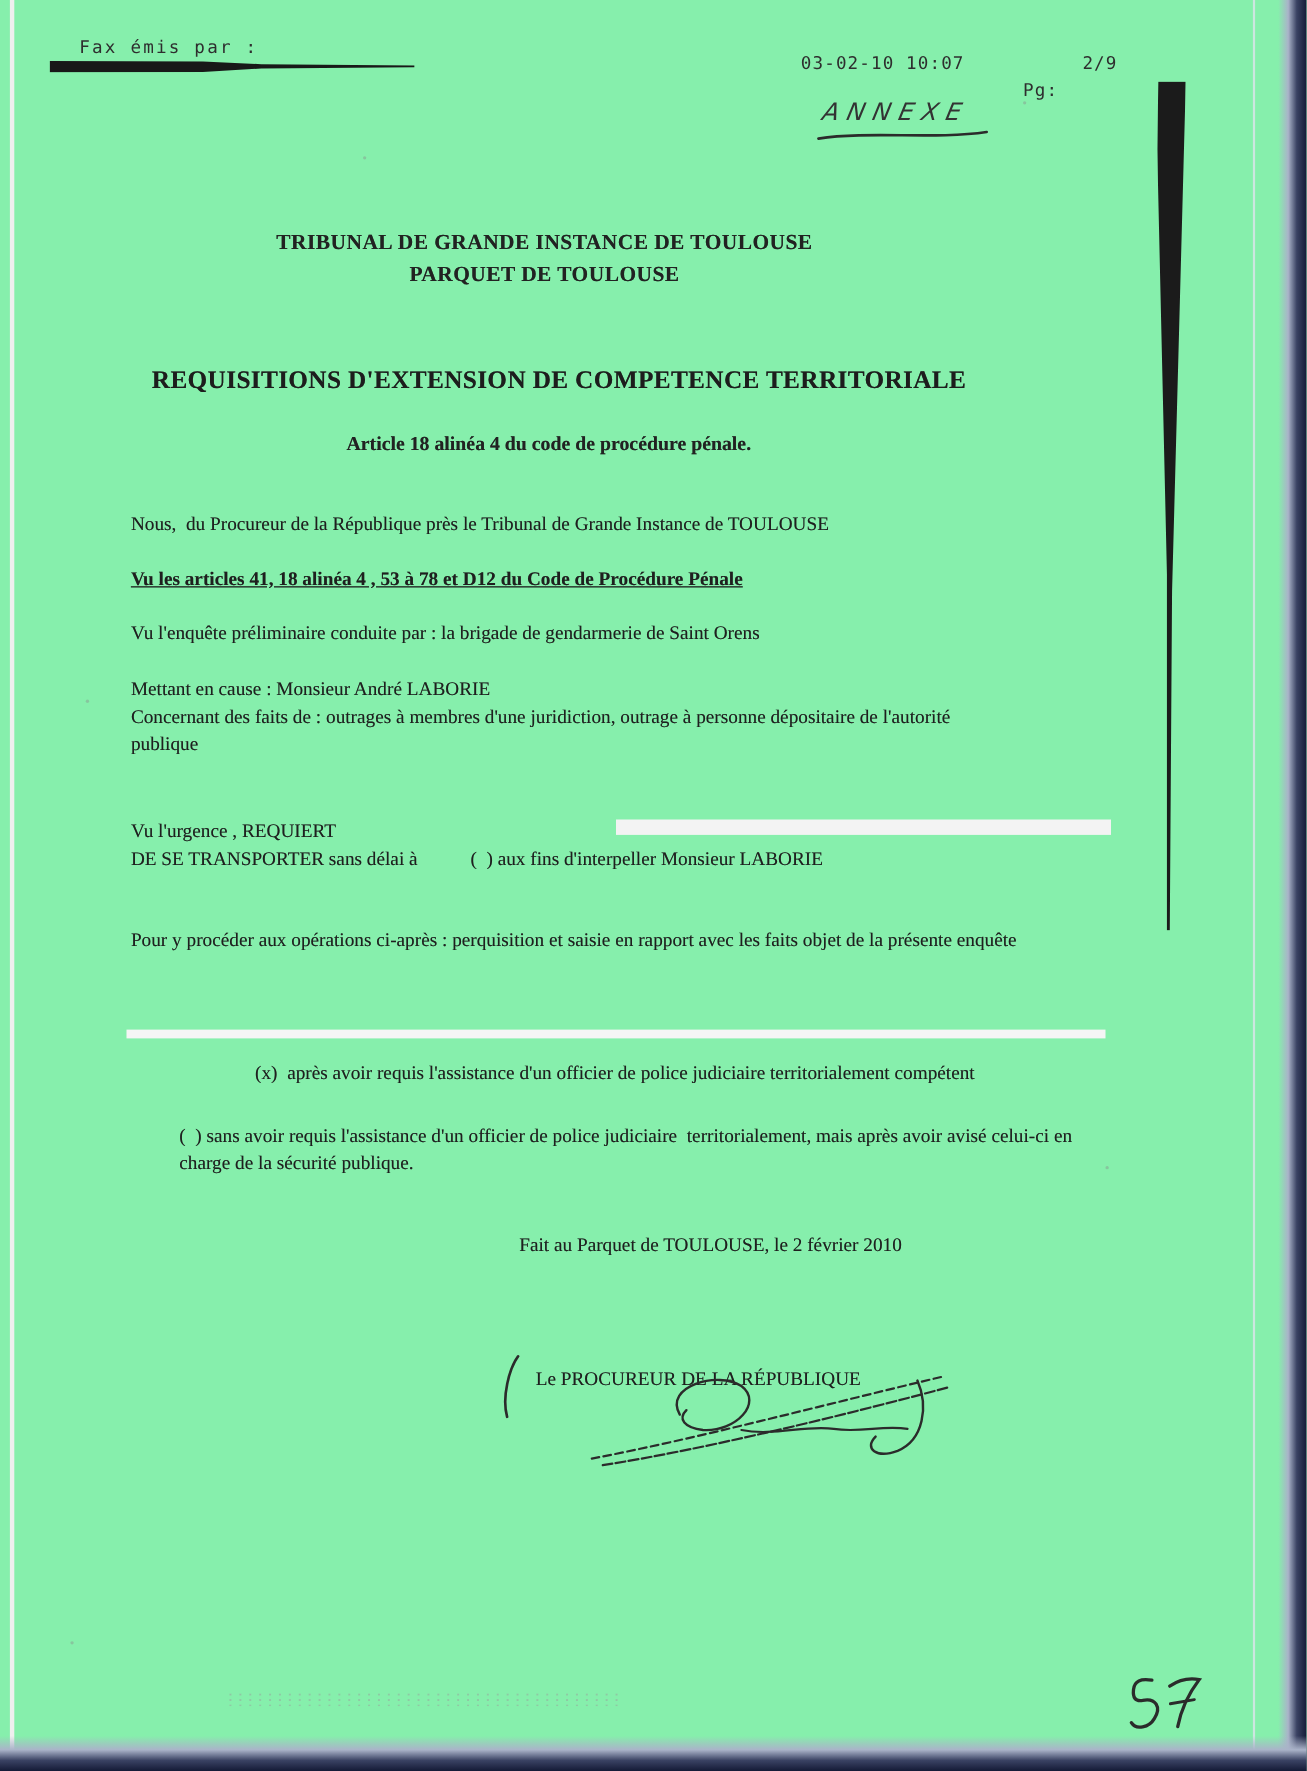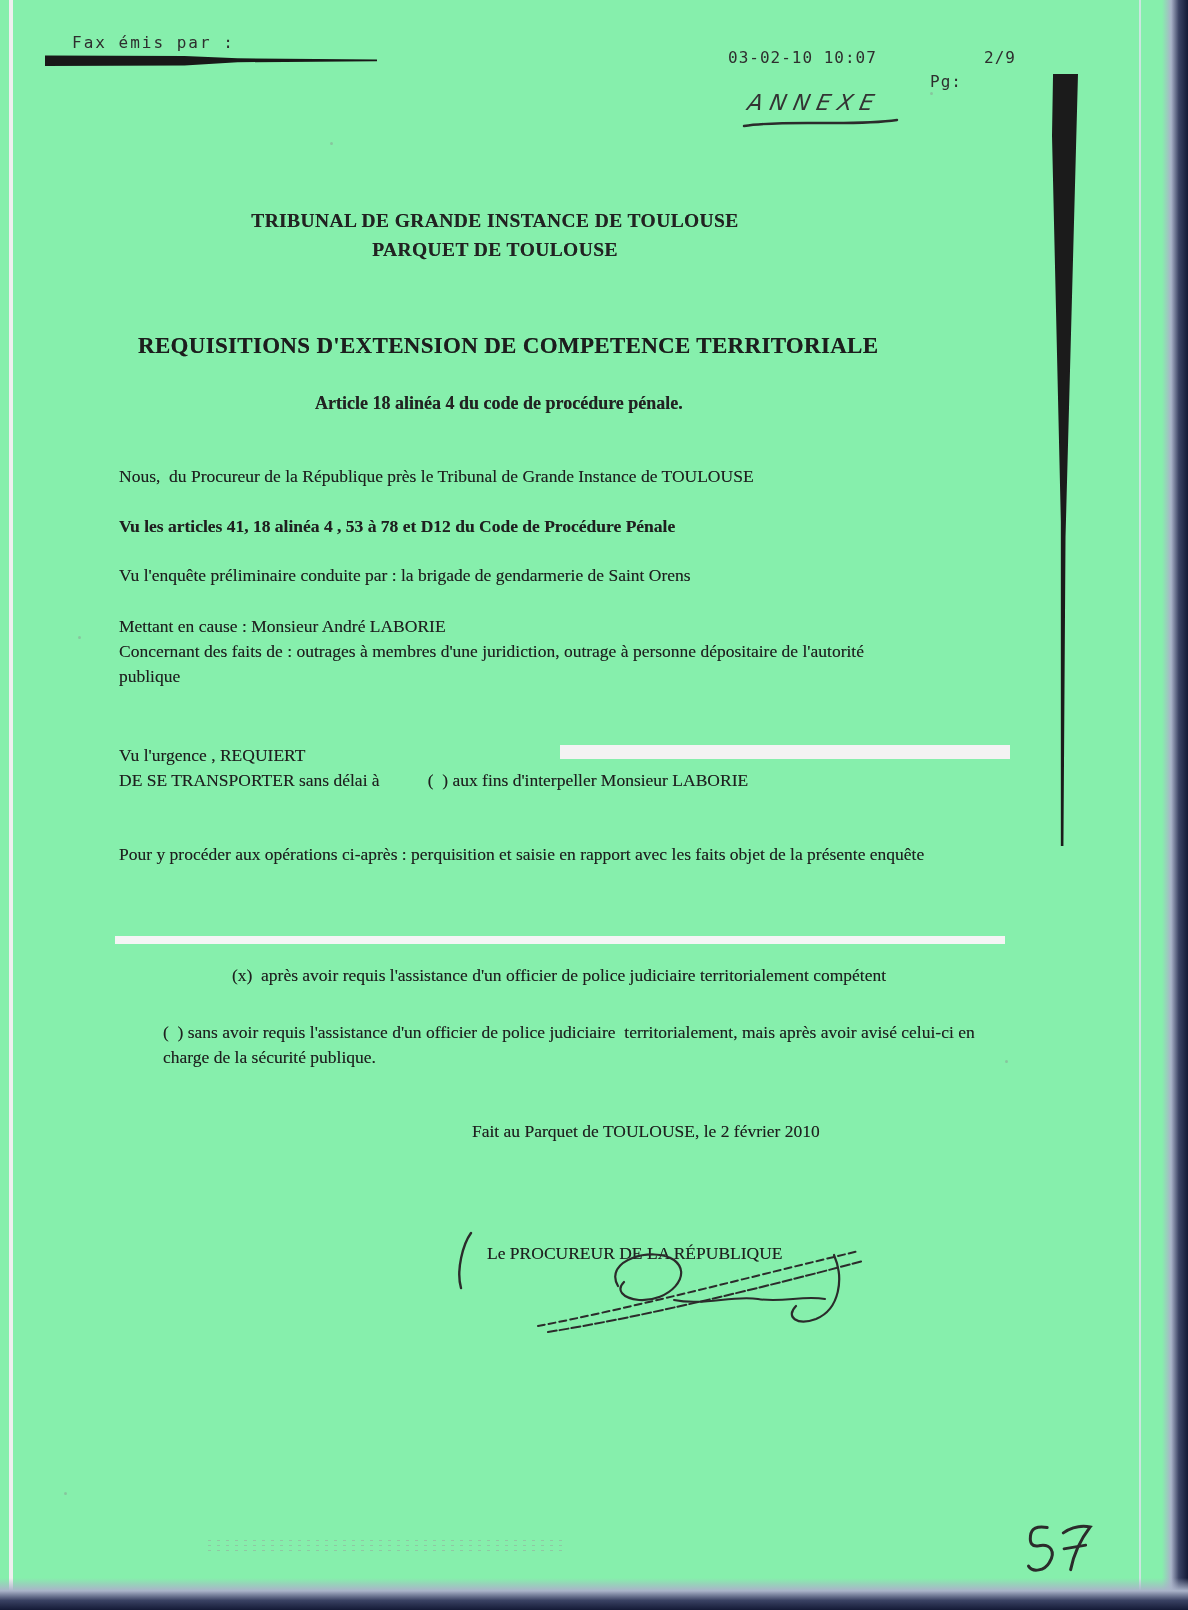--- a/index.html
+++ b/index.html
@@ -44,21 +44,21 @@
            font-weight:bold; letter-spacing:0.3px; color:#1d1d1d;
            text-shadow:0 0 0.6px rgba(0,0,0,.55); }
   .doc-subtitle { left:315px; top:393px; white-space:nowrap; font-size:18px;
            font-weight:bold; color:#222; text-shadow:0 0 0.4px rgba(0,0,0,.45);text-align:center; }
 
   
   .p { font-size:17.5px; line-height:25px; white-space:pre-wrap;
        text-shadow:0 0 0.35px rgba(0,0,0,.4); }
   .bold { font-weight:bold; }
   .p-opening   { left:119px; top:464px; width:860px; }
-  .p-articles  { left:119px; top:514px; width:860px; }
+  .p-articles  { left:119px; top:514px; width:860px;text-decoration:underline; }
   .p-enquete   { left:119px; top:563px; width:860px; }
   .p-mise      { left:119px; top:614px; width:860px; }
   .p-faits     { left:119px; top:639px; width:795px; }
   .p-urgence1  { left:119px; top:743px; width:860px; }
   .p-urgence2  { left:119px; top:768px; width:900px; display:flex; }
   .transport-gap { display:inline-block; width:48px; }
   .p-operations{ left:119px; top:842px; width:830px; }
   .p-checked   { left:119px; top:963px; width:880px;text-align:center; }
   .p-unchecked { left:119px; top:1020px; width:860px;margin-left:44px; }
   .p-fait      { left:472px; top:1119px; white-space:nowrap; }

